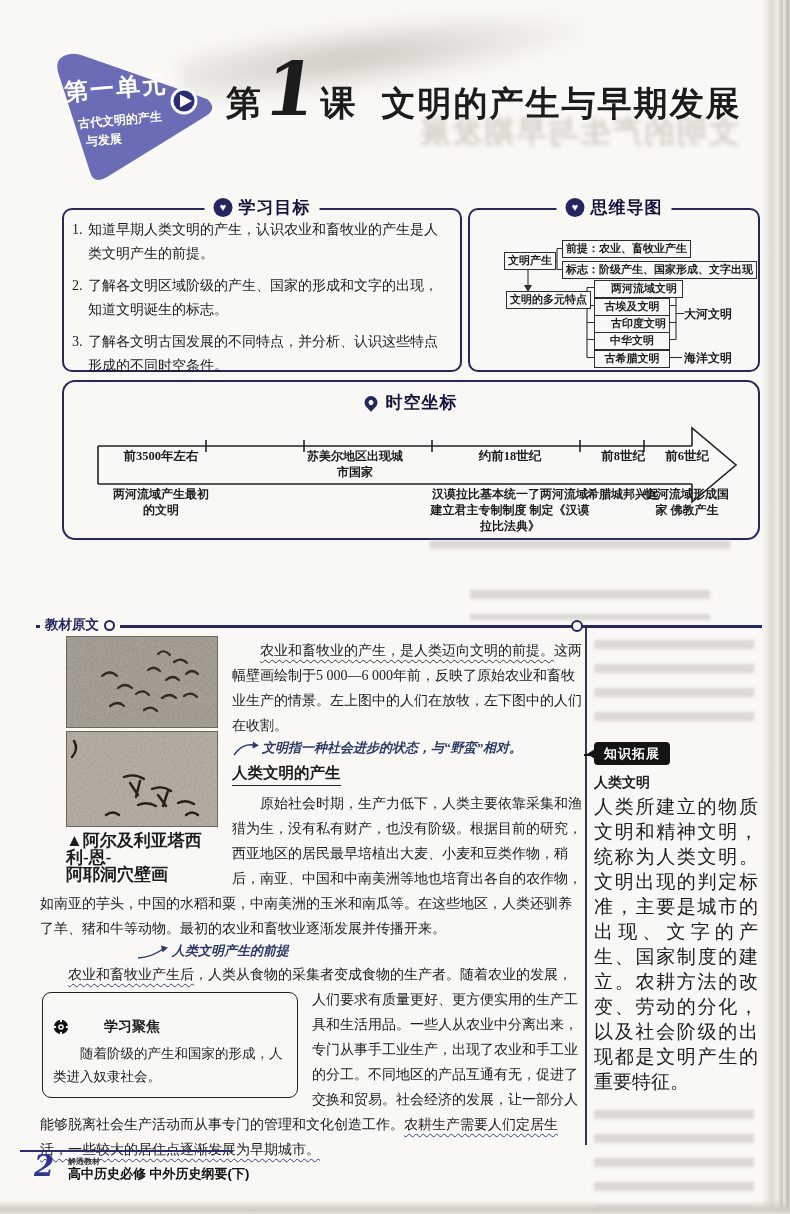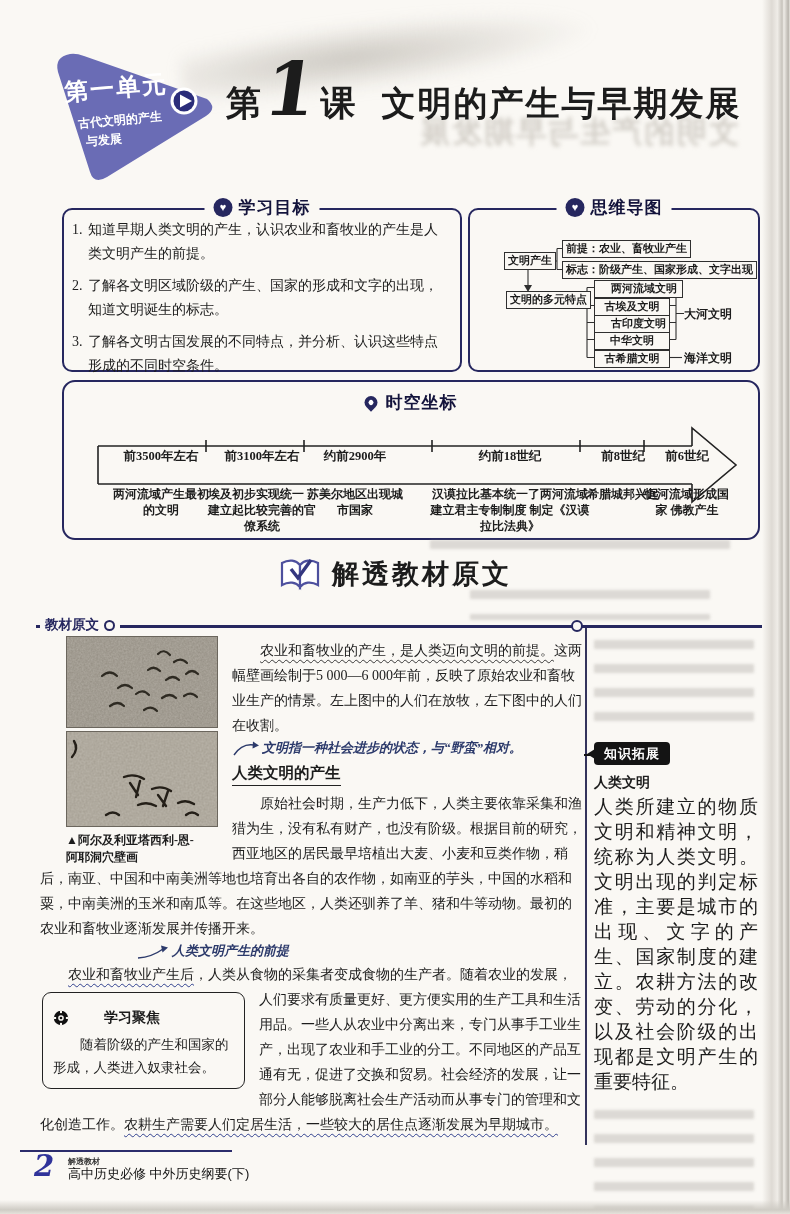--- a/index.html
+++ b/index.html
@@ -83,50 +83,50 @@
   .orig-label{position:absolute;left:40px;top:616px;background:var(--paper);padding:0 5px;display:flex;align-items:center;gap:5px;
     font-size:13.5px;font-weight:800;color:var(--navy);}
   .ring{display:inline-block;width:7px;height:7px;border:2px solid var(--navy);border-radius:50%;background:var(--paper);}
   .junction{position:absolute;left:571px;top:620px;width:8px;height:8px;border:2px solid var(--navy);border-radius:50%;background:var(--paper);}
   .divider{position:absolute;left:585px;top:628px;width:1.5px;height:517px;background:#34345c;}
 
   
   .main-col{position:absolute;left:40px;top:636px;width:542px;}
   figure.photos{float:left;width:152px;margin:8px 14px 2px 26px;}
   figure.photos svg{display:block;margin-bottom:3px;}
-  .caption{font-family:"Liberation Serif",serif;font-weight:700;font-size:12px;line-height:17px;margin-top:5px;}
+  .caption{font-family:"Liberation Serif",serif;font-weight:700;font-size:17px;line-height:17px;margin-top:5px;}
   .para{font-family:"Liberation Serif",serif;font-size:14px;line-height:25px;text-indent:2em;margin:2px 0 0;}
   .wavy-dark{text-decoration:underline wavy #3a3a3a 1px;text-underline-offset:4px;}
   .wavy-blue{text-decoration:underline wavy var(--wavyblue) 1px;text-underline-offset:4px;}
   .hand{font-family:"Liberation Serif",serif;font-style:italic;font-size:13px;color:var(--note);font-weight:700;}
   .note-row{margin:1px 0 1px 120px;display:flex;align-items:flex-end;gap:2px;}
   .note-row2{margin:1px 0 1px 96px;display:flex;align-items:flex-end;gap:2px;}
   .h-sub{display:inline-block;font-family:"Liberation Serif",serif;font-size:15.5px;font-weight:800;
     border-bottom:1.6px solid #222;padding-bottom:1px;margin:5px 0 3px;}
-  .focus-box{float:left;width:203px;margin:5px 14px 4px 2px;border:1.6px solid #222;border-radius:9px;
-    padding:12px 10px 9px;box-sizing:border-box;background:var(--paper);}
+  .focus-box{float:left;width:256px;margin:5px 14px 4px 2px;border:1.6px solid #222;border-radius:9px;
+    padding:21px 10px 9px;box-sizing:border-box;background:var(--paper);}
   .focus-title{display:flex;align-items:center;gap:7px;font-size:14px;font-weight:800;}
   .focus-text{font-family:"Liberation Serif",serif;font-size:13.5px;line-height:23px;text-indent:2em;margin-top:3px;}
 
   
   .side-col{position:absolute;left:594px;top:640px;width:164px;}
   .kx-label{position:relative;display:inline-block;background:#141414;color:#fff;font-size:13px;font-weight:800;
     padding:2.5px 10px;border-radius:4px;letter-spacing:1px;}
   .kx-label::before{content:"";position:absolute;left:-7px;top:7px;border-top:5px solid transparent;
     border-bottom:5px solid transparent;border-right:8px solid #141414;}
   .kx-tie{position:absolute;left:-10px;top:12px;width:10px;height:1.5px;background:#141414;}
   .kx-heading{font-size:14px;font-weight:800;margin:9px 0 2px;}
   .kx-text{font-family:"Liberation Serif",serif;font-size:19px;line-height:25px;text-align:justify;}
 
   
   .foot-rule{position:absolute;left:20px;top:1150px;width:212px;height:2px;background:#2b2c6b;}
   .foot-num{position:absolute;left:34px;top:1152px;font-family:"DejaVu Serif",serif;font-style:italic;
     font-size:29px;font-weight:700;color:#30339a;line-height:1;}
   .foot-brand{position:absolute;left:68px;top:1156px;font-size:8px;font-weight:700;color:#333;}
-  .foot-book{position:absolute;left:68px;top:1165px;font-size:13px;font-weight:400;color:#111;}
+  .foot-book{position:absolute;left:68px;top:1165px;font-size:13px;font-weight:700;color:#111;}
 </style>
 </head>
 <body>
 
 <div id="page">
 
   <div class="smudge"></div>
   <div class="ghost-title">文明的产生与早期发展</div>
 
   <div class="badge">
@@ -211,54 +211,41 @@
         <g stroke="#232323" stroke-width="1.6" fill="none">
           <path d="M18,22 H612 M18,60 H612 M18,22 V60"></path>
           <path d="M612,22 V4 L656,41 L612,78 V60"></path>
           <path d="M126,16 V28 M224,16 V28 M352,16 V28 M500,16 V28 M564,16 V28"></path>
         </g>
       </svg>
       <div class="tl-event" style="left:28px;width:106px;">
         <div class="tl-date">前3500年左右</div>
         <div class="tl-desc">两河流域产生最初的文明</div>
       </div>
-      <div class="tl-event" style="left:126px;width:112px;">
-        <div class="tl-date">前3100年左右</div>
-        <div class="tl-desc">埃及初步实现统一，建立起比较完善的官僚系统</div>
-      </div>
       <div class="tl-event" style="left:224px;width:102px;">
-        <div class="tl-date">约前2900年</div>
         <div class="tl-desc">苏美尔地区出现城市国家</div>
       </div>
       <div class="tl-event" style="left:350px;width:160px;">
         <div class="tl-date">约前18世纪</div>
         <div class="tl-desc">汉谟拉比基本统一了两河流域 建立君主专制制度 制定《汉谟拉比法典》</div>
       </div>
       <div class="tl-event" style="left:498px;width:90px;">
         <div class="tl-date">前8世纪</div>
         <div class="tl-desc">希腊城邦兴起</div>
       </div>
       <div class="tl-event" style="left:564px;width:86px;">
         <div class="tl-date">前6世纪</div>
         <div class="tl-desc">恒河流域形成国家 佛教产生</div>
       </div>
     </div>
   </div>
 
   <div class="bleed mirror" style="position:absolute;left:430px;top:540px;width:300px;height:16px;"></div>
   <div class="bleed mirror" style="position:absolute;left:470px;top:590px;width:240px;height:30px;"></div>
 
-  <div class="section-head">
-    <svg width="44" height="34" viewBox="0 0 44 34">
-      <path d="M4,6 C11,2 18,3 22,8 V30 C18,25 11,24 4,28 Z" fill="#ffffff" stroke="#4d509e" stroke-width="2.2"></path>
-      <path d="M40,6 C33,2 26,3 22,8 V30 C26,25 33,24 40,28 Z" fill="#ffffff" stroke="#4d509e" stroke-width="2.2"></path>
-      <path d="M13,12 L20,21 L33,3" stroke="#34377f" stroke-width="3.4" fill="none"></path>
-    </svg>
-    <span class="st">解透教材原文</span>
-  </div>
   <div class="rule"></div>
   <div class="orig-label">
     <span>教材原文</span>
     <span class="ring"></span>
   </div>
   <div class="junction"></div>
   <div class="divider"></div>
 
   <div class="main-col">
     <figure class="photos" style="margin-block:0;">

